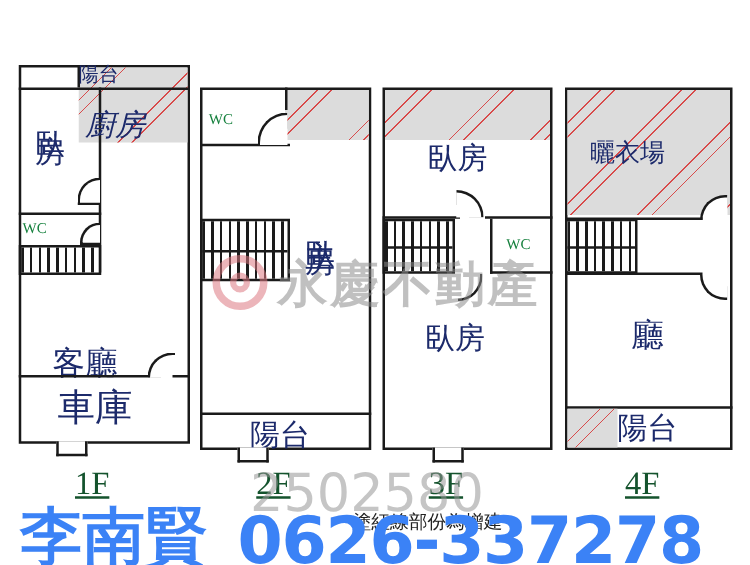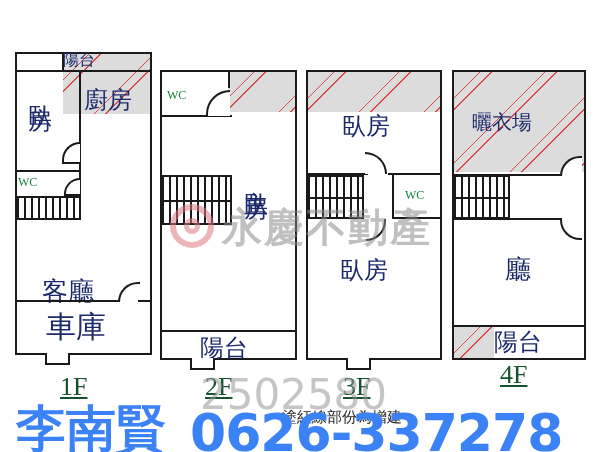--- a/index.html
+++ b/index.html
@@ -27,21 +27,21 @@
 <body>
 
 <div>
   <div class="wall" style="left:15px;top:52px;width:137px;height:303px;"></div>
   <div class="hatch" style="left:63px;top:54px;width:87px;height:60px;"></div>
   <div class="line" style="left:15px;top:70px;width:137px;height:2px;"></div>
   <div class="line" style="left:62px;top:52px;width:2px;height:18px;"></div>
   <div class="room" style="left:63px;top:52px;font-size:16px;">陽台</div>
   <div class="line" style="left:79px;top:70px;width:2px;height:148px;"></div>
   <div class="room v" style="left:28px;top:86px;">臥房</div>
-  <div class="room" style="left:84px;top:88px;">廚房</div>
+  <div class="room" style="left:68px;top:88px;font-style:italic;">廚房</div>
   <div class="door" style="left:62px;top:142px;width:18px;height:22px;border-radius:18px 0 0 0;border-right:none;"></div>
   <div class="line" style="left:15px;top:170px;width:66px;height:2px;"></div>
   <div class="wc" style="left:18px;top:175px;">WC</div>
   <div class="door" style="left:64px;top:178px;width:16px;height:18px;border-radius:16px 0 0 0;border-right:none;"></div>
   <div class="stairs" style="left:15px;top:196px;width:66px;height:24px;"></div>
   <div class="room" style="left:42px;top:242px;font-size:26px;margin-top:36px;">客廳</div>
   <div class="door" style="left:118px;top:282px;width:22px;height:20px;border-radius:20px 0 0 0;border-right:none;border-bottom:none;"></div>
   <div class="line" style="left:15px;top:300px;width:105px;height:2px;"></div>
   <div class="line" style="left:138px;top:300px;width:14px;height:2px;"></div>
   <div class="room" style="left:46px;top:312px;font-size:30px;">車庫</div>
@@ -93,21 +93,21 @@
   <div class="line" style="left:452px;top:174px;width:110px;height:2px;"></div>
   <div class="stairs" style="left:452px;top:175px;width:58px;height:44px;">
       <span class="mid"></span>
     </div>
   <div class="line" style="left:452px;top:218px;width:110px;height:2px;"></div>
   <div class="door" style="left:560px;top:220px;width:22px;height:20px;border-radius:0 0 0 20px;border-right:none;border-top:none;"></div>
   <div class="room" style="left:505px;top:256px;font-size:26px;">廳</div>
   <div class="line" style="left:452px;top:325px;width:134px;height:2px;"></div>
   <div class="hatch" style="left:454px;top:327px;width:40px;height:31px;"></div>
   <div class="room" style="left:494px;top:330px;">陽台</div>
-  <div class="floor-label" style="left:500px;top:360px;text-align:center;">4F</div>
+  <div class="floor-label" style="left:500px;top:372px;text-align:center;">4F</div>
 </div>
 
 <div class="wm-logo" style="left:170px;top:204px;"></div>
 <div class="wm-text" style="left:222px;top:200px;">永慶不動產</div>
 <div class="wm-id" style="left:200px;top:370px;">2502580</div>
 
 <div class="note" style="left:282px;top:408px;">塗紅線部份為增建</div>
 
 <div class="contact" style="left:16px;top:380px;font-size:50px;">李南賢</div>
 <div class="contact" style="left:190px;top:383px;font-size:52px;letter-spacing:-1px;">0626-337278</div>

